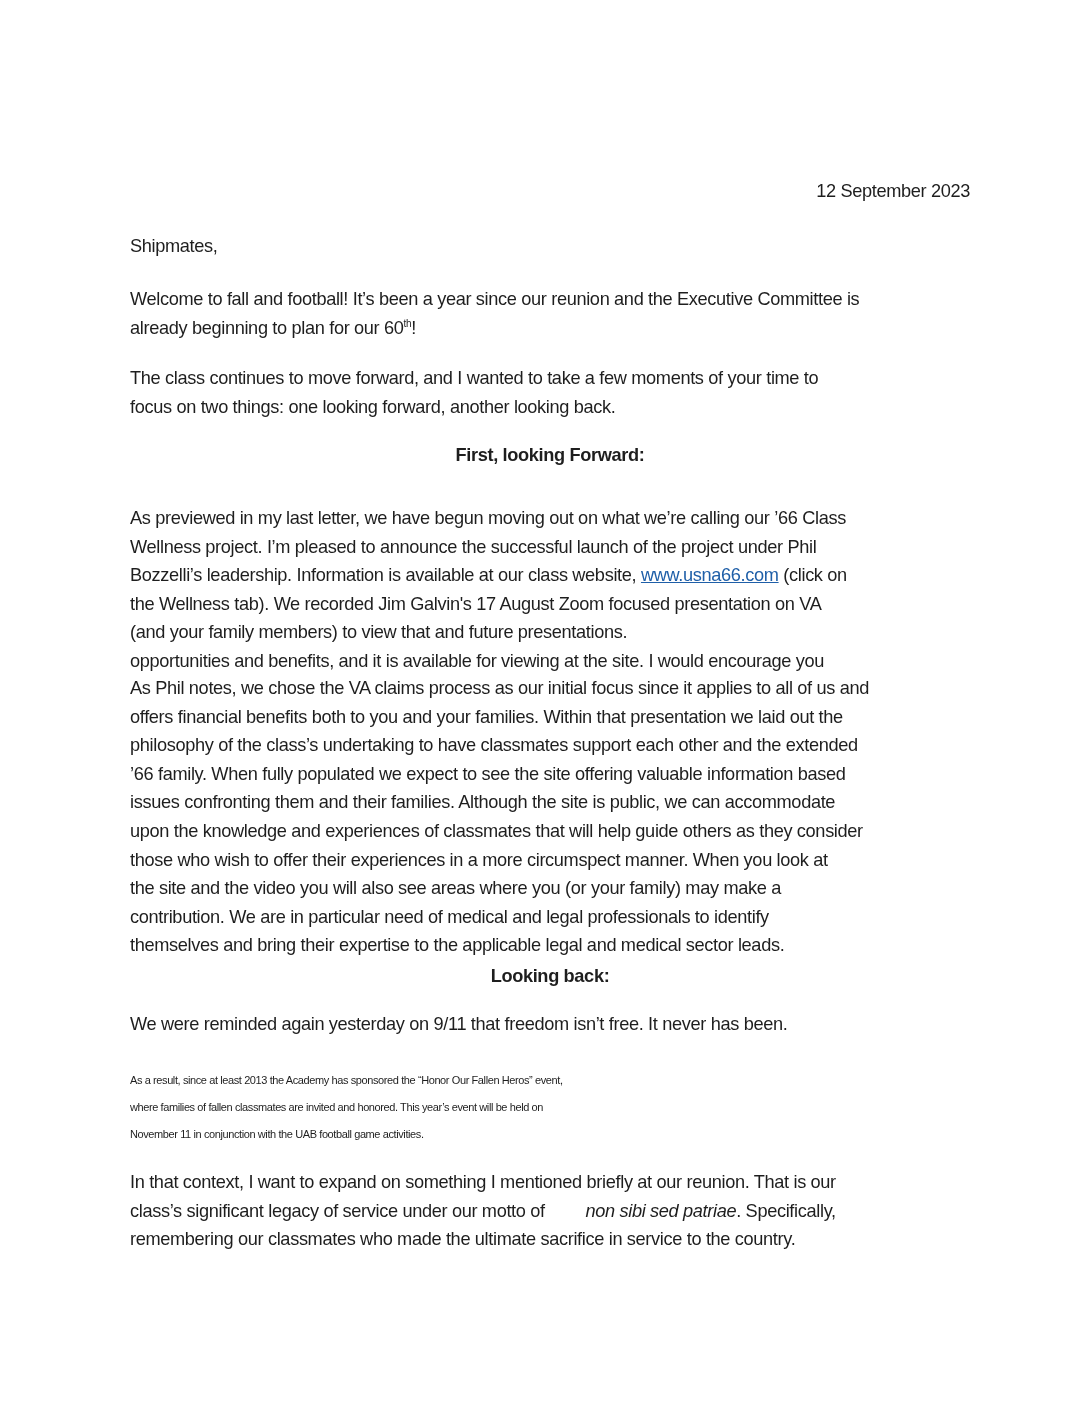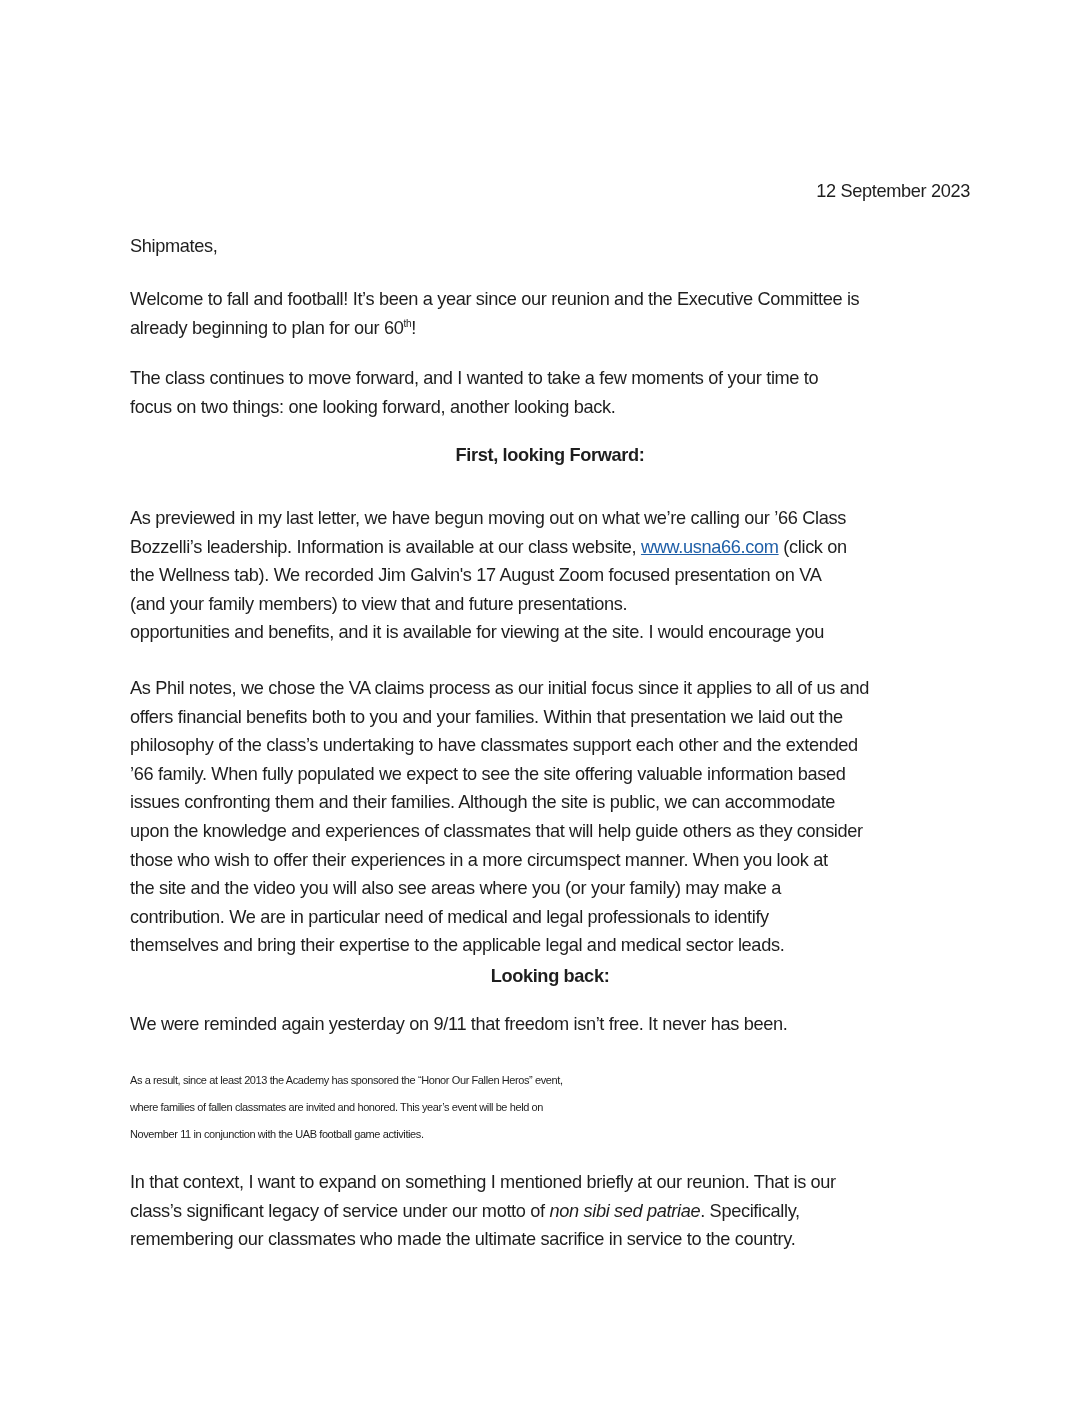--- a/index.html
+++ b/index.html
@@ -27,21 +27,21 @@
       text-align: right;
       white-space: nowrap;
     }
     .salutation { position: absolute; top: 232px; left: 0; }
     .block { position: absolute; left: 0; width: 840px; }
     .line { display: block; white-space: nowrap; }
     .heading { font-weight: bold; text-align: center; }
     .small { font-size: 11px; letter-spacing: -0.4px; }
     sup { font-size: 10px; line-height: 0; vertical-align: 7px; }
     a.link { color: #1f5fa8; text-decoration: underline; }
-    em { font-style: italic; }
+    em { font-style: italic; margin-left: 36px; }
   </style>
 </head>
 <body>
 
 <div class="page">
 
   <div class="date">12 September 2023</div>
 
   <div class="salutation">Shipmates,</div>
 
@@ -52,20 +52,21 @@
 
   <div class="block" style="top:364px;">
     <span class="line">The class continues to move forward, and I wanted to take a few moments of your time to</span>
     <span class="line">focus on two things:  one looking forward, another looking back.</span>
   </div>
 
   <div class="block heading" style="top:441px;">First, looking Forward:</div>
 
   <div class="block" style="top:504px;">
     <span class="line">As previewed in my last letter, we have begun moving out on what we’re calling our ’66 Class</span>
+    <span class="line">Wellness project.  I’m pleased to announce the successful launch of the project under Phil</span>
     <span class="line"><span>Bozzelli’s leadership.  Information is available at our class website, </span><a class="link" href="#">www.usna66.com</a><span> (click on</span></span>
     <span class="line">the Wellness tab).  We recorded Jim Galvin's 17 August Zoom focused presentation on VA</span>
     <span class="line">(and your family members) to view that and future presentations.</span>
     <span class="line">opportunities and benefits, and it is available for viewing at the site.  I would encourage you</span>
   </div>
 
   <div class="block" style="top:674px;">
     <span class="line">As Phil notes, we chose the VA claims process as our initial focus since it applies to all of us and</span>
     <span class="line">offers financial benefits both to you and your families.  Within that presentation we laid out the</span>
     <span class="line">philosophy of the class’s undertaking to have classmates support each other and the extended</span>

